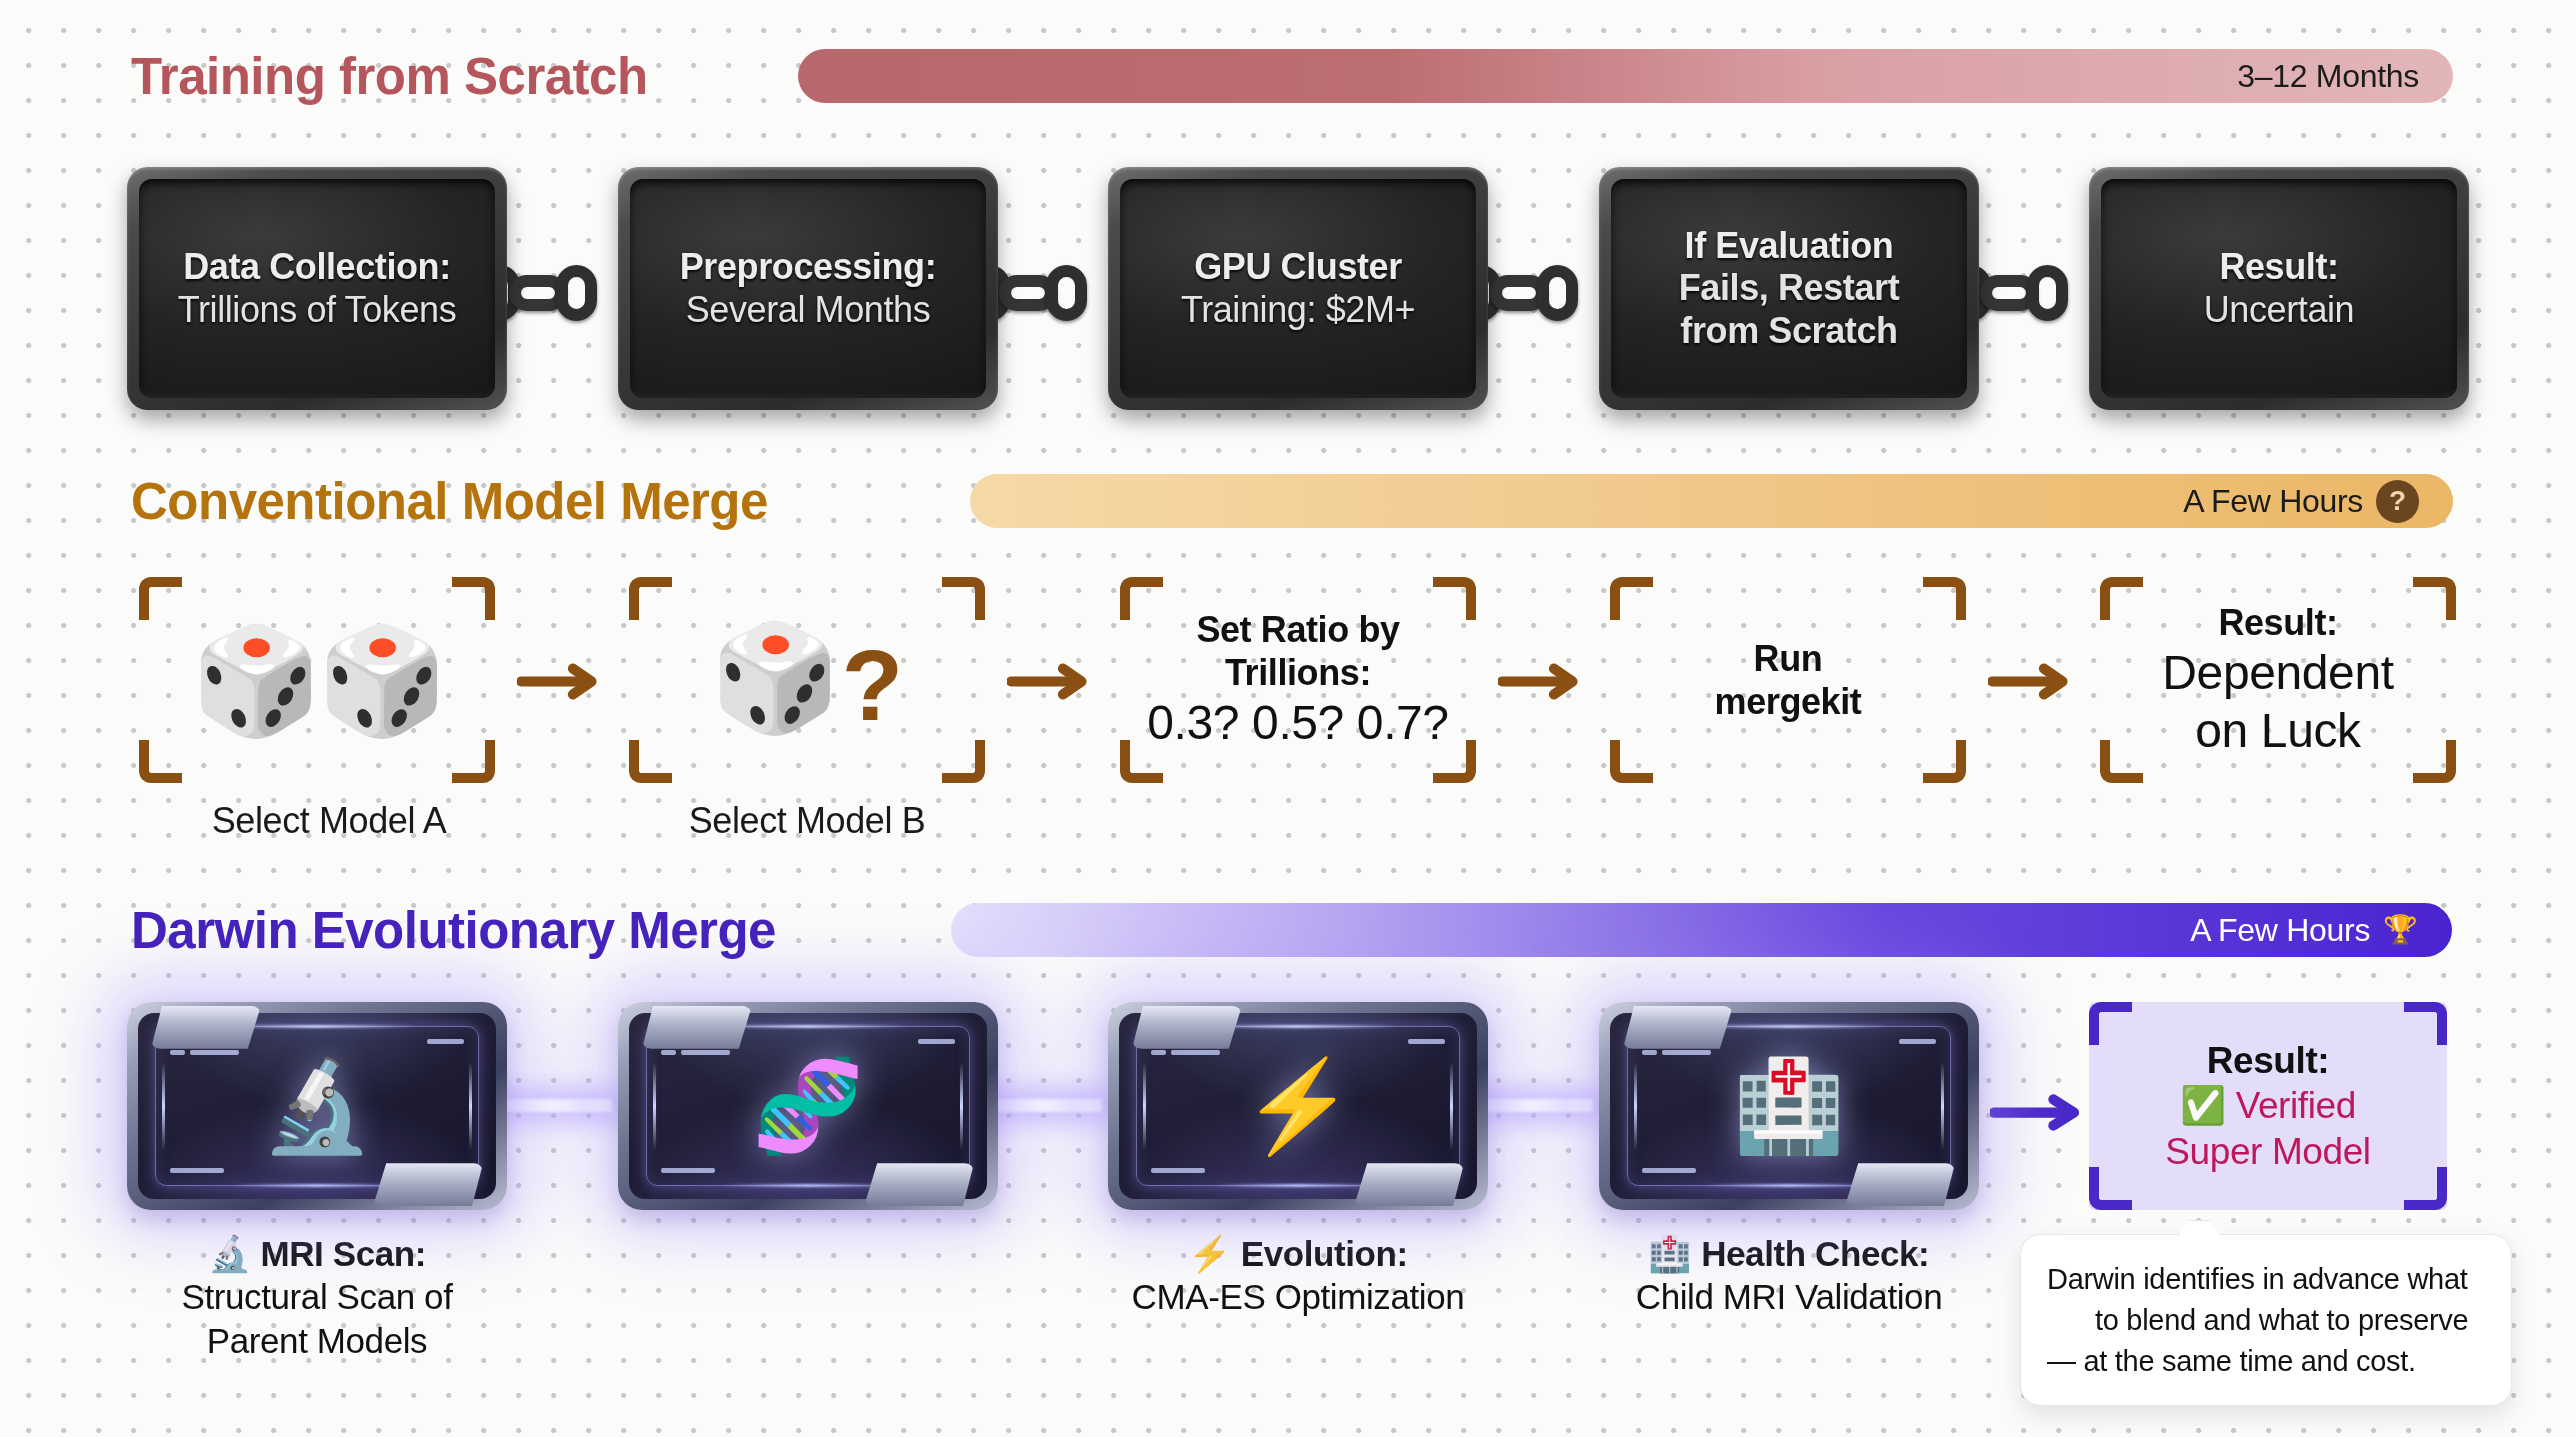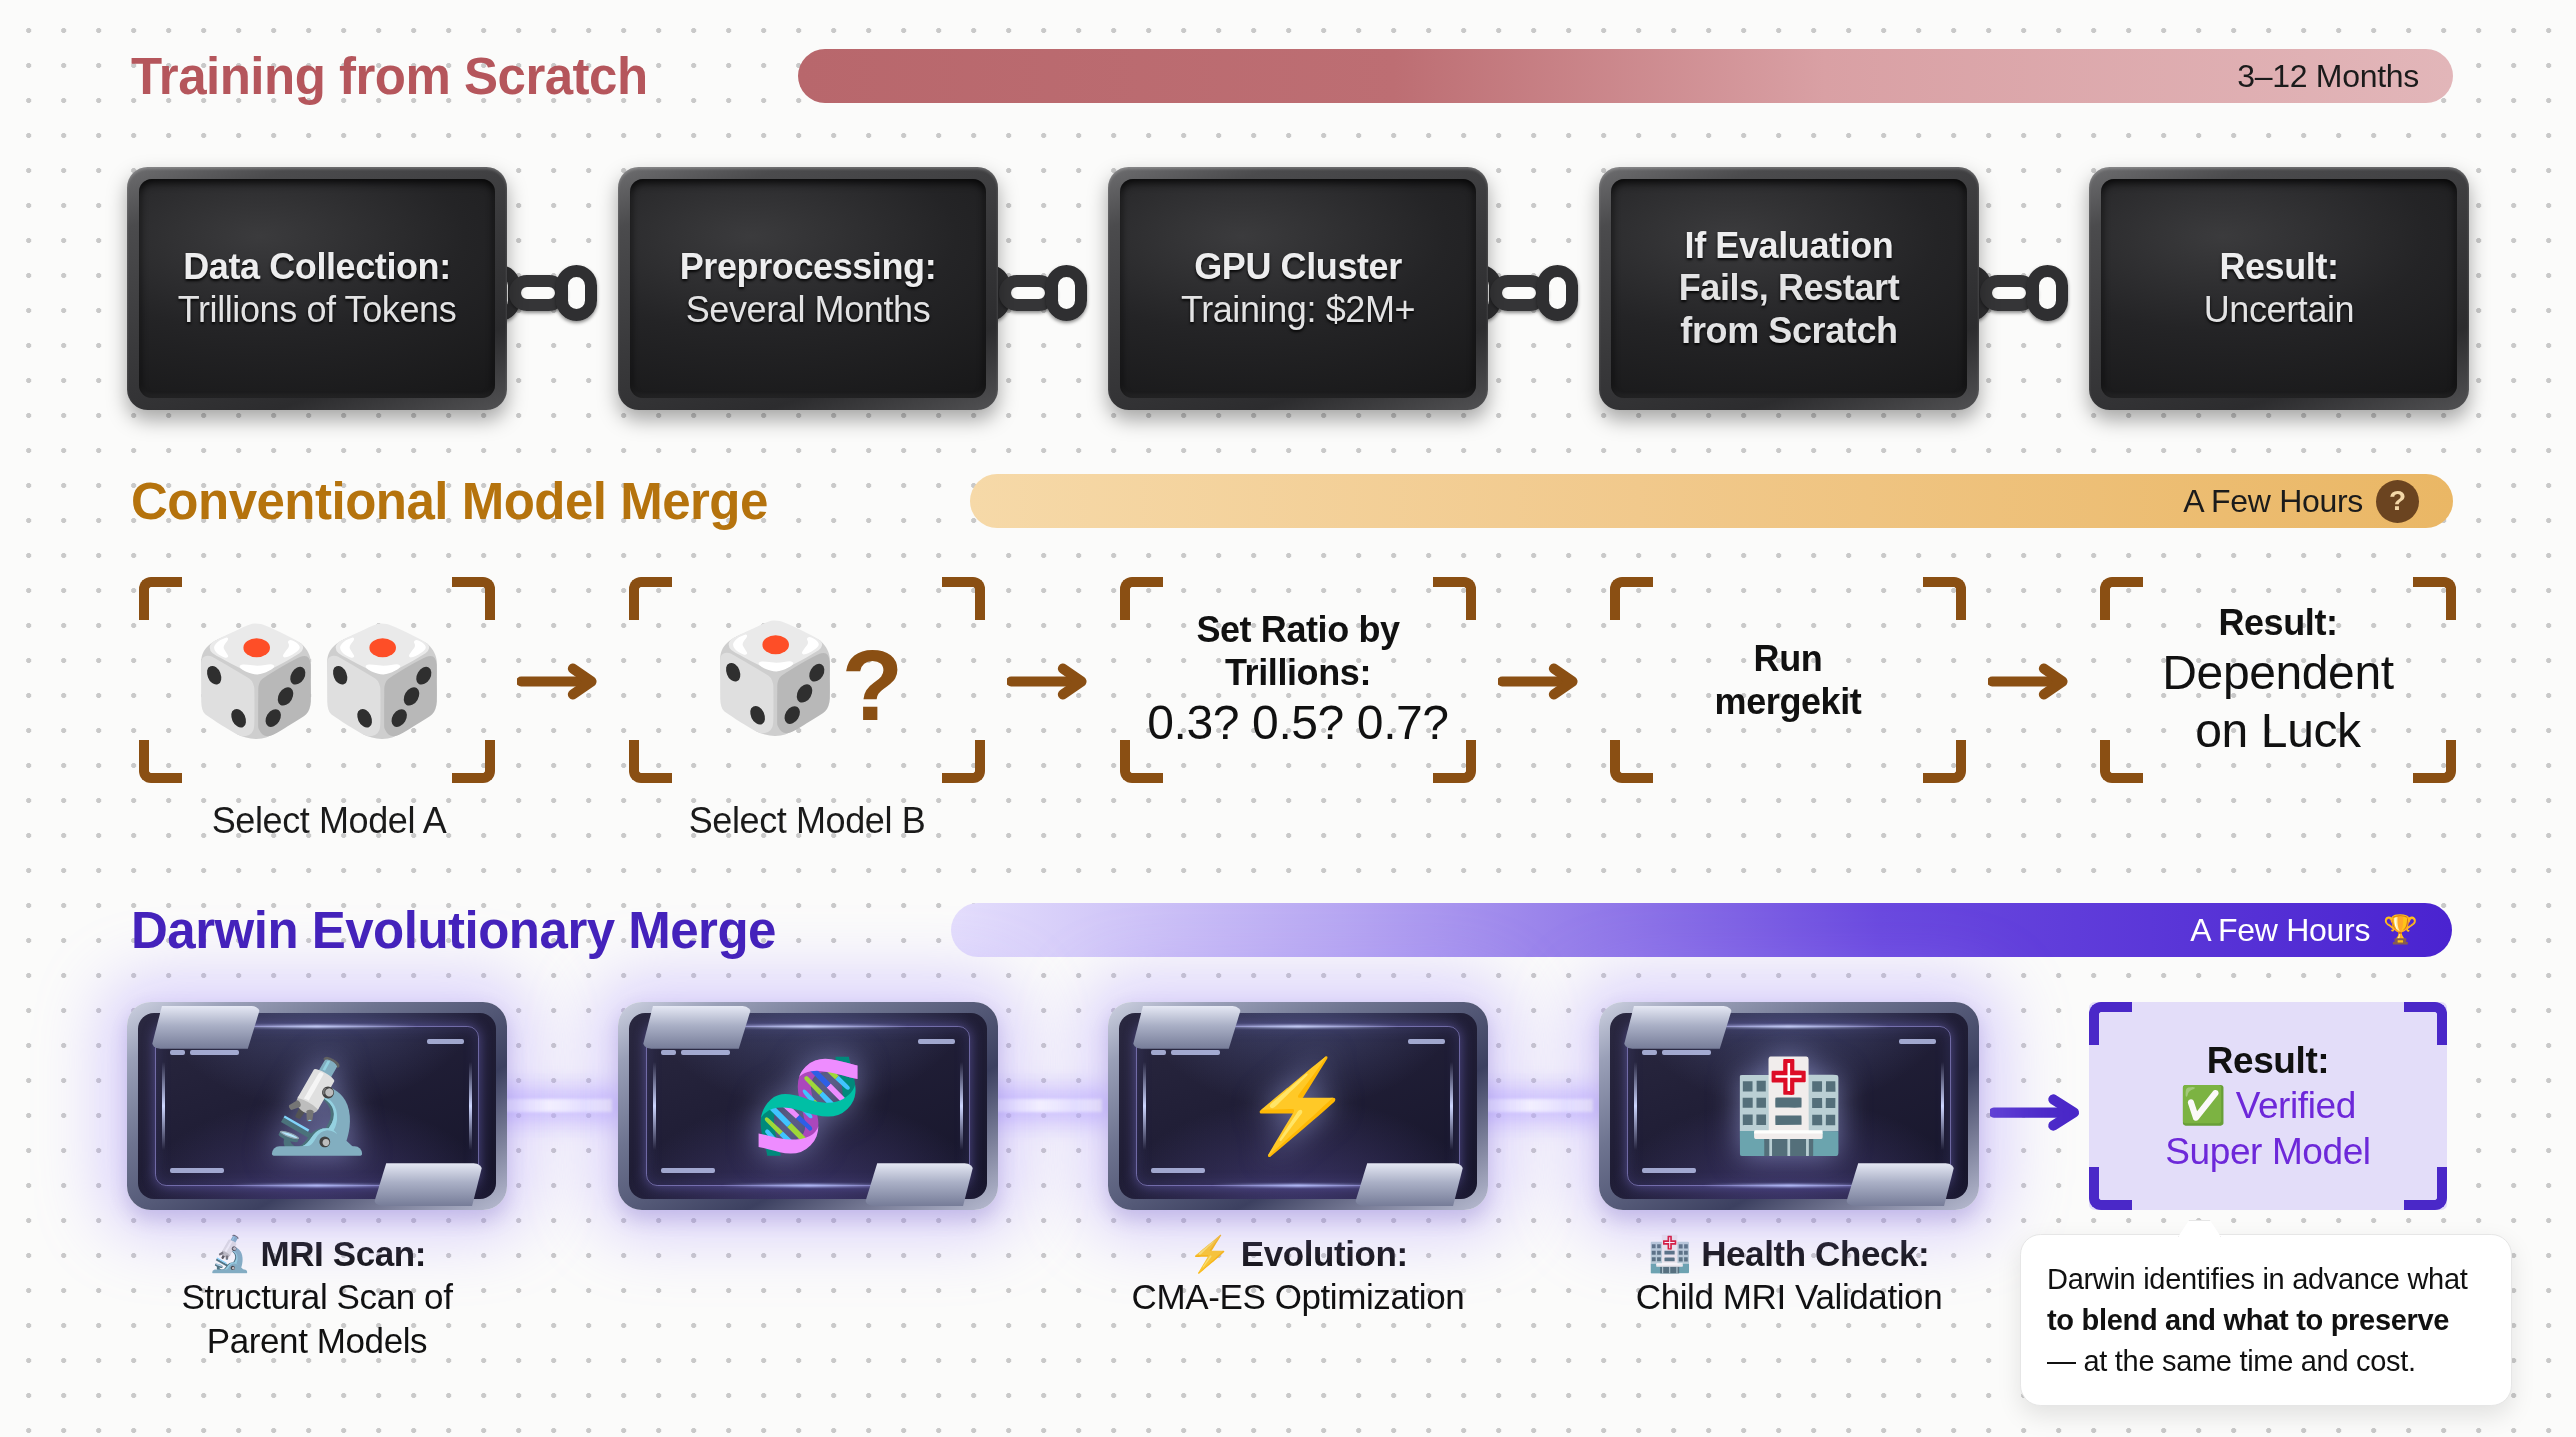--- a/index.html
+++ b/index.html
@@ -357,21 +357,21 @@
     border-radius: 5.6px;
     display: flex;
     flex-direction: column;
     align-items: center;
     justify-content: center;
     text-align: center;
     z-index: 3;
   }
   .result-card .brk { border-color: #4a28c8; }
   .r-l1 { font-size: 37px; font-weight: bold; color: #111; line-height: 1.22; letter-spacing: -0.4px; }
-  .r-l2 { font-size: 37px; font-weight: normal; color: #6d28d9; line-height: 1.22; letter-spacing: -0.4px; }
+  .r-l2 { font-size: 37px; font-weight: normal; color: #be185d; line-height: 1.22; letter-spacing: -0.4px; }
 
   .arrow3 {
     position: absolute;
     top: 90px;
     width: 97px; height: 41px;
     z-index: 2;
   }
 
   
   .tooltip {
@@ -396,21 +396,21 @@
     border-top: 1.9px solid #e6e6e6;
     border-radius: 8.4px 8.4px 0 0;
     clip-path: polygon(0 100%, 26% 0, 74% 0, 100% 100%);
   }
   .tooltip-text {
     font-size: 29px;
     color: #111;
     line-height: 1.42;
     letter-spacing: -0.3px;
   }
-  .tooltip-text .b { font-weight: bold; }
+  .tooltip-text .b { font-weight: normal; margin-left: 48px; }
 </style>
 </head>
 <body>
 
 <div class="canvas">
 
   <div class="row" id="row1">
 
     <div class="row-head">
       <div class="row-title red">Training from Scratch</div>

